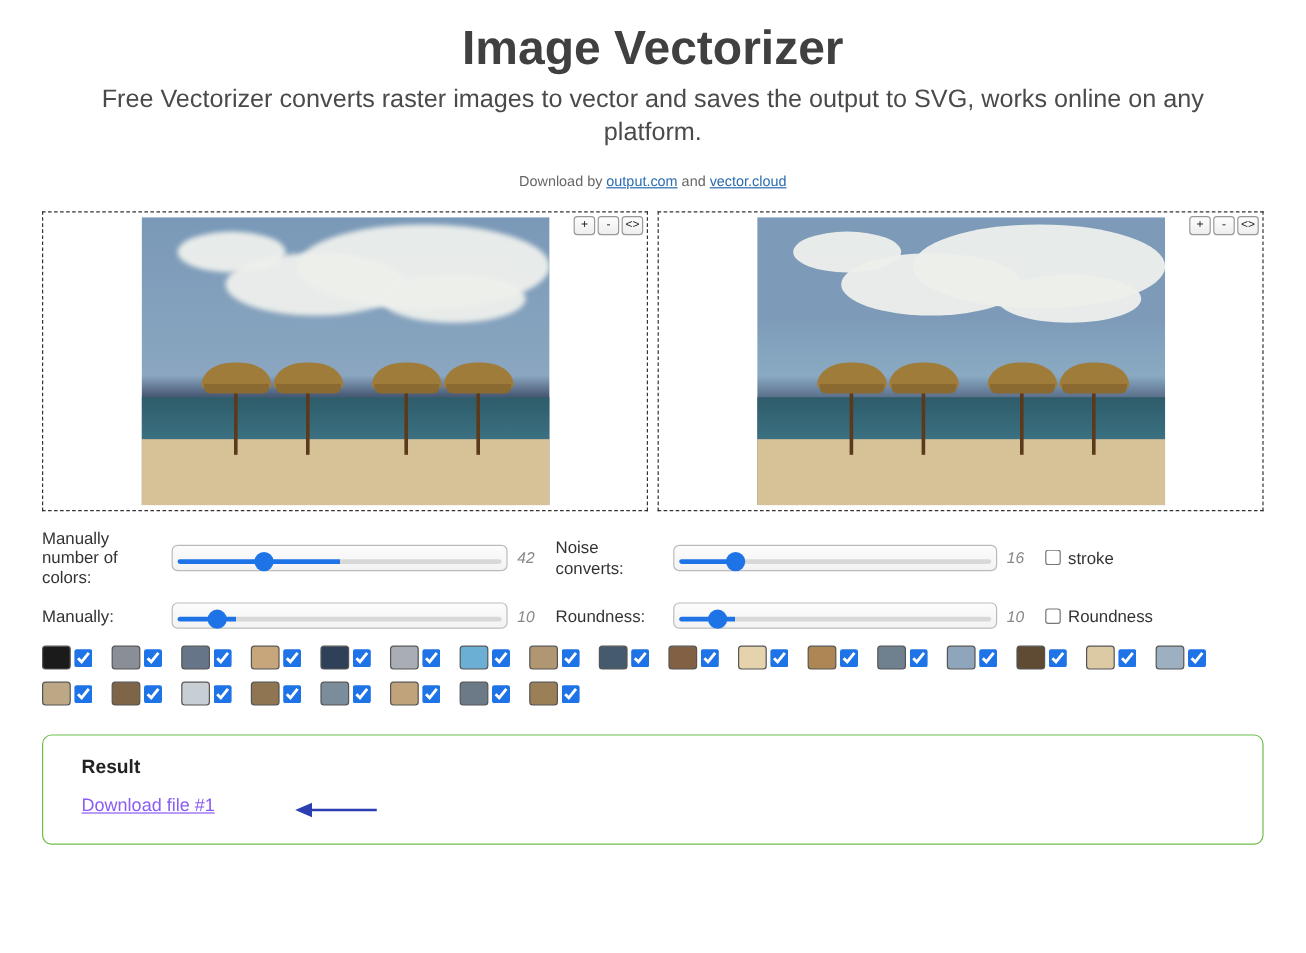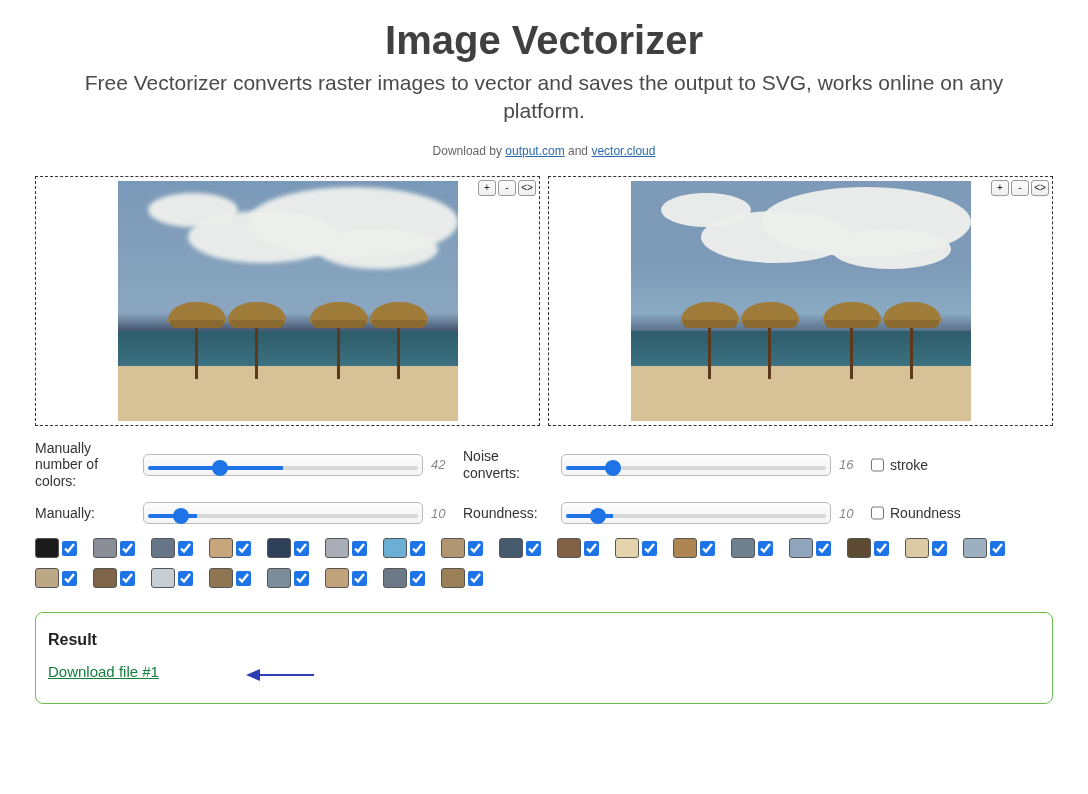--- a/index.html
+++ b/index.html
@@ -128,50 +128,50 @@
     border-radius: 3px;
     outline: none;
   }
   input[type=range]::-webkit-slider-thumb{
     appearance:none;
     width:16px; height:16px; border-radius:50%;
     background:#1e73e6;
     cursor:pointer;
   }
   .valnum { font-style: italic; color:#888; font-size: 13px; }
-  .chk-row { display:flex; gap:6px; font-size:14px; color:#333; }
+  .chk-row { display:flex; align-items:center; gap:6px; font-size:14px; color:#333; }
   .swatches {
     display: flex;
     flex-wrap: wrap;
     gap: 10px 16px;
     margin-bottom: 24px;
   }
   .swatch-item { display:flex; align-items:center; gap:3px; }
   .swatch {
     width: 24px; height: 20px;
     border: 1px solid #555;
     border-radius: 3px;
   }
   .swatch-item input[type=checkbox]{
     width:15px; height:15px;
     accent-color:#1e73e6;
     cursor:pointer;
   }
   .result-box {
     border: 1px solid #6cbf4b;
     border-radius: 8px;
-    padding: 18px 12px 22px;
+    padding: 18px 32px 22px;
     position: relative;
   }
   .result-box h3 {
     font-size: 16px; font-weight:700; color:#222;
     margin-bottom: 14px;
   }
   .dl-link {
-    color: #15803d;
+    color: #8b5cf6;
     font-size: 15px;
   }
   .arrow {
     position:absolute;
     left: 210px;
     top: 55px;
     width: 70px; height: 14px;
   }
   .arrow svg { display:block; }
 </style>

